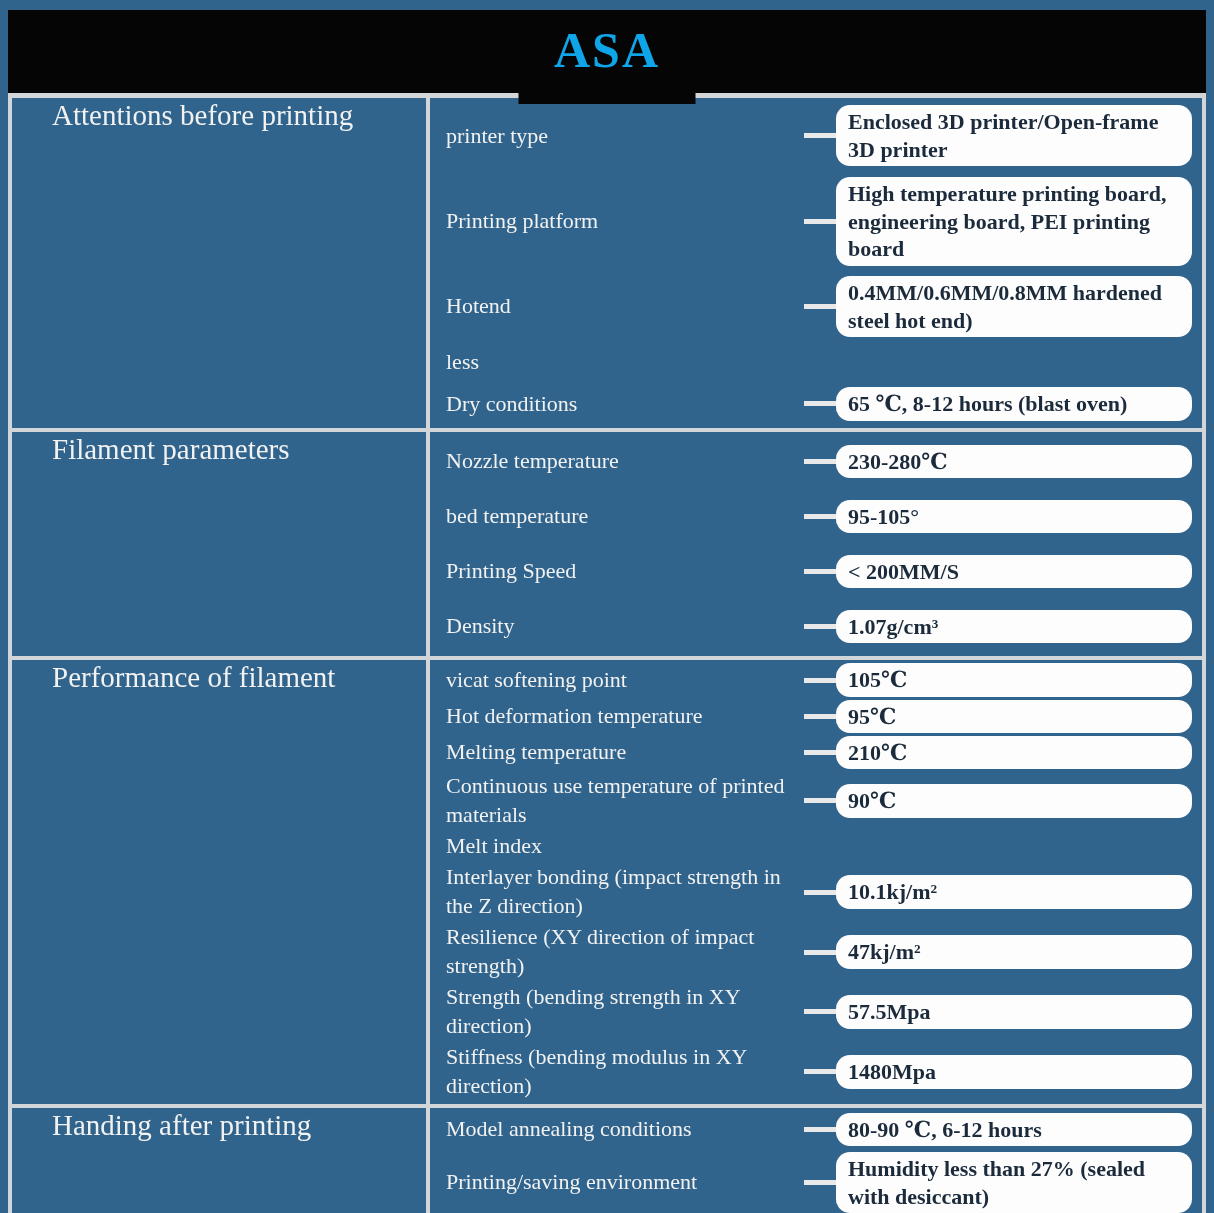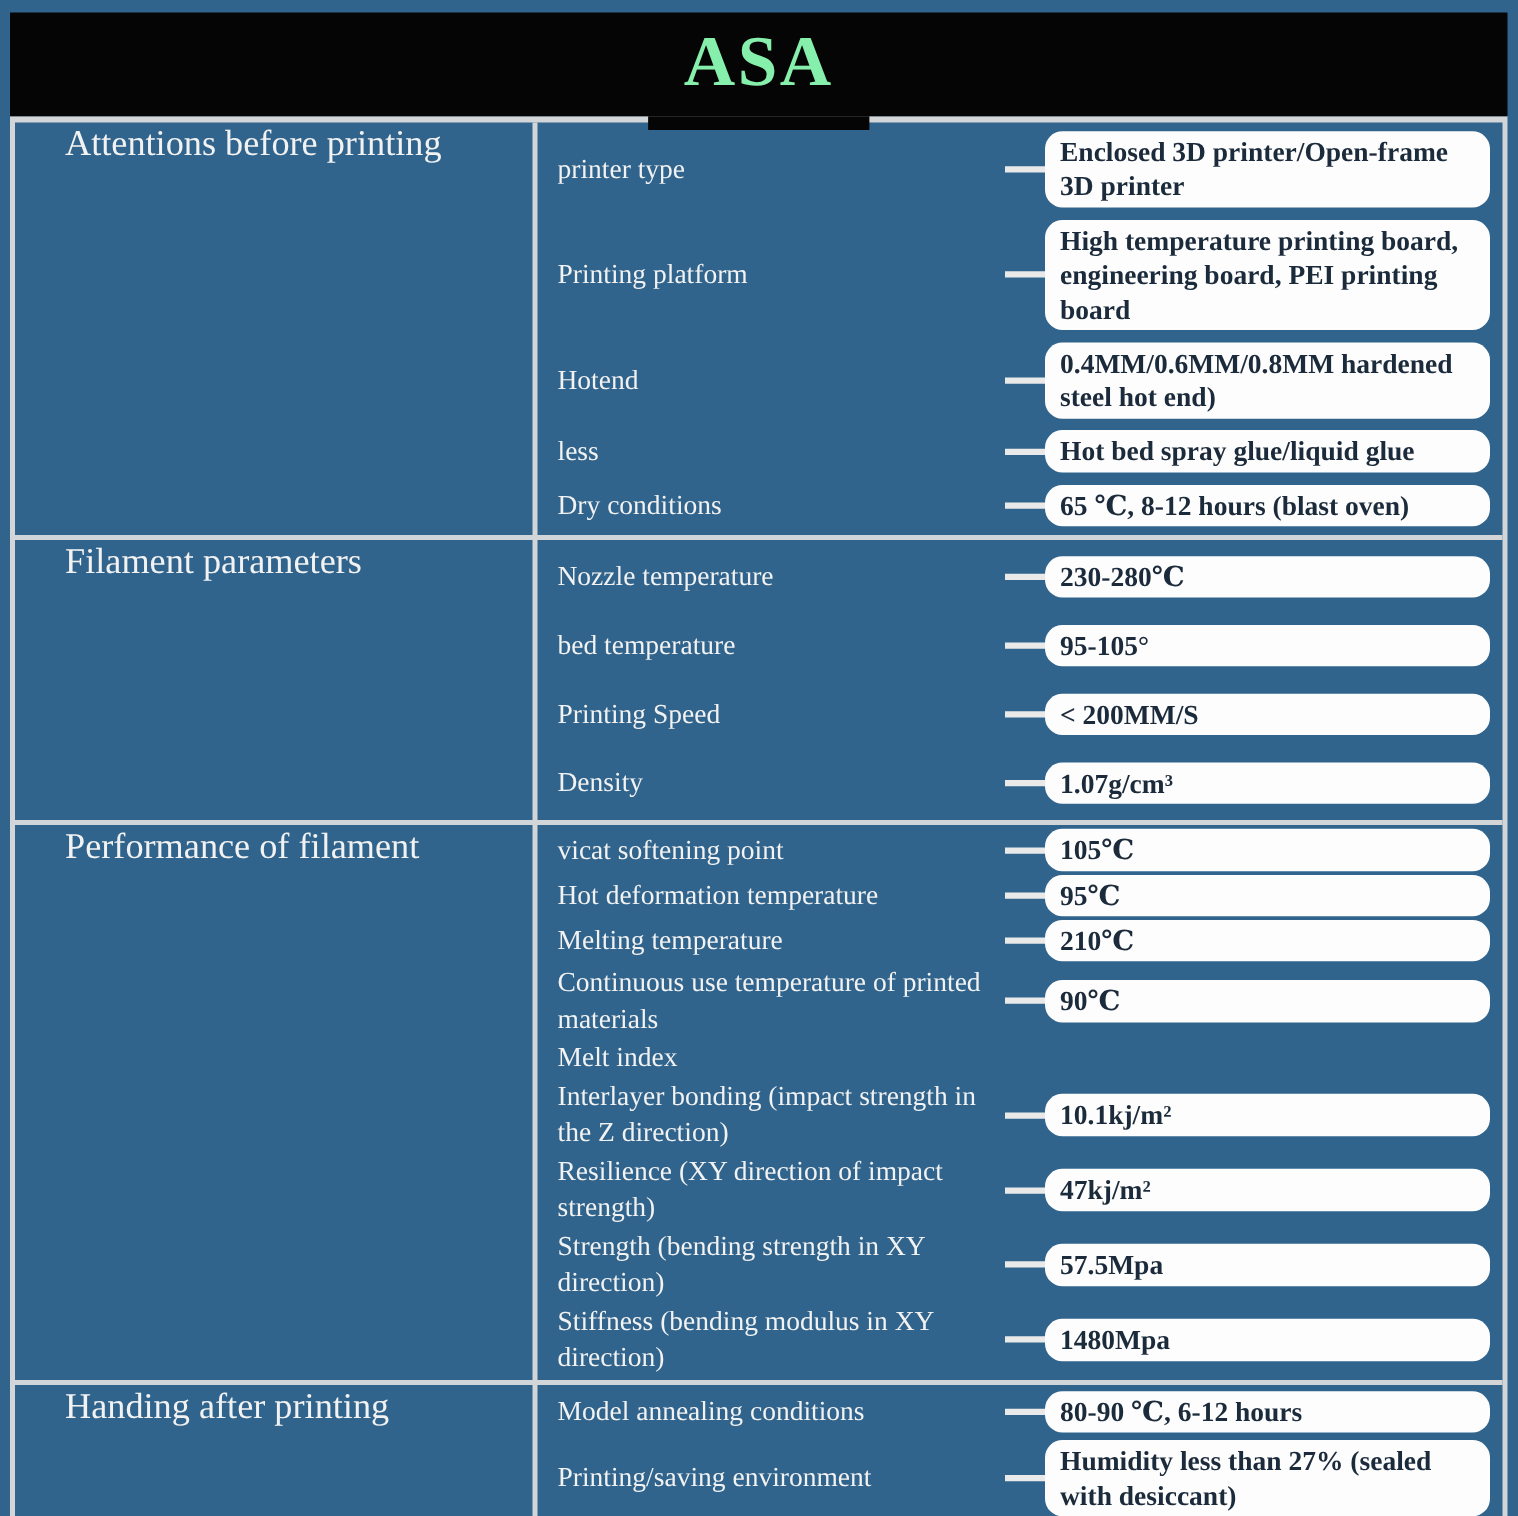--- a/index.html
+++ b/index.html
@@ -23,22 +23,22 @@
     width:1214px;height:1213px;
     padding:10px 8px 0 8px;
   }
   .header{
     position:relative;
     width:1198px;height:83px;
     background:var(--header-bg);
     z-index:2;
   }
   .header-title{
-    color:#86efac;
-    font-size:57px;
+    color:#0ea5e9;
+    font-size:50px;
     font-weight:bold;
     letter-spacing:2px;
     text-align:center;
     line-height:80px;
   }
   .header-tab{
     position:absolute;
     left:50%;bottom:-11px;
     transform:translateX(-50%);
     width:177px;height:11px;
@@ -144,24 +144,20 @@
   <div class="spec-row">
     <div class="spec-label">Hotend</div>
     <div class="pill-cell">
       <span class="connector-line"></span>
       <div class="value-pill">0.4MM/0.6MM/0.8MM hardened steel hot end)</div>
     </div>
   </div>
 
   <div class="spec-row">
     <div class="spec-label">less</div>
-    <div class="pill-cell">
-      <span class="connector-line"></span>
-      <div class="value-pill">Hot bed spray glue/liquid glue</div>
-    </div>
   </div>
 
   <div class="spec-row">
     <div class="spec-label">Dry conditions</div>
     <div class="pill-cell">
       <span class="connector-line"></span>
       <div class="value-pill">65 ℃, 8-12 hours (blast oven)</div>
     </div>
   </div>
 </div>

